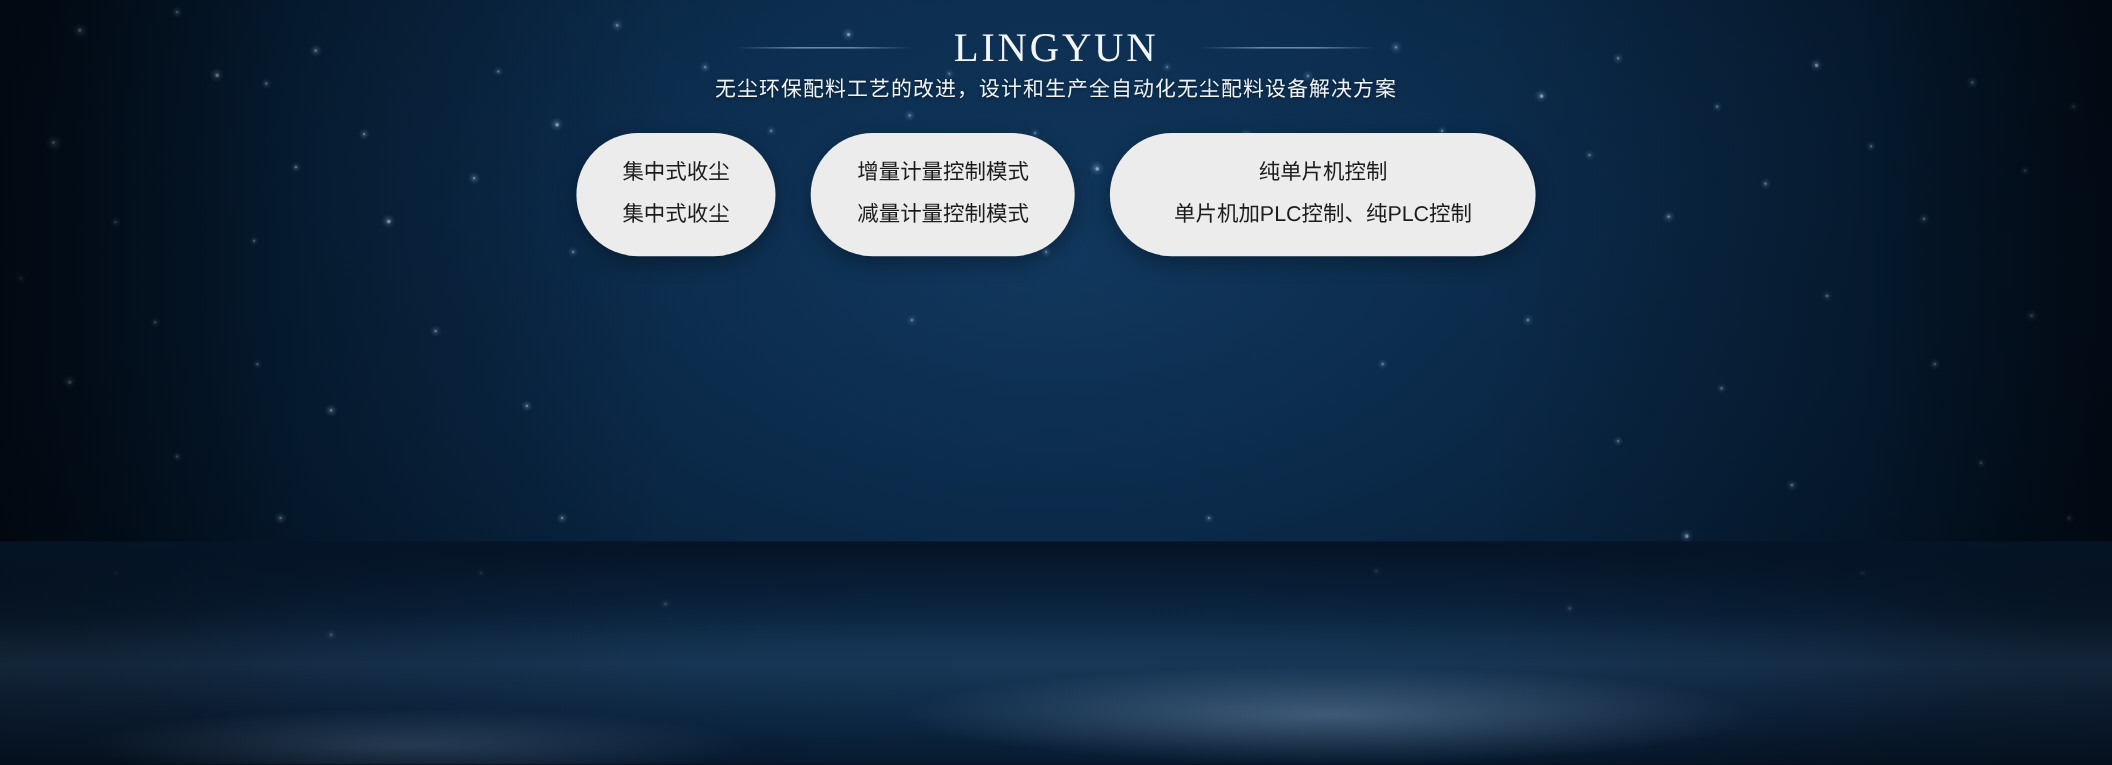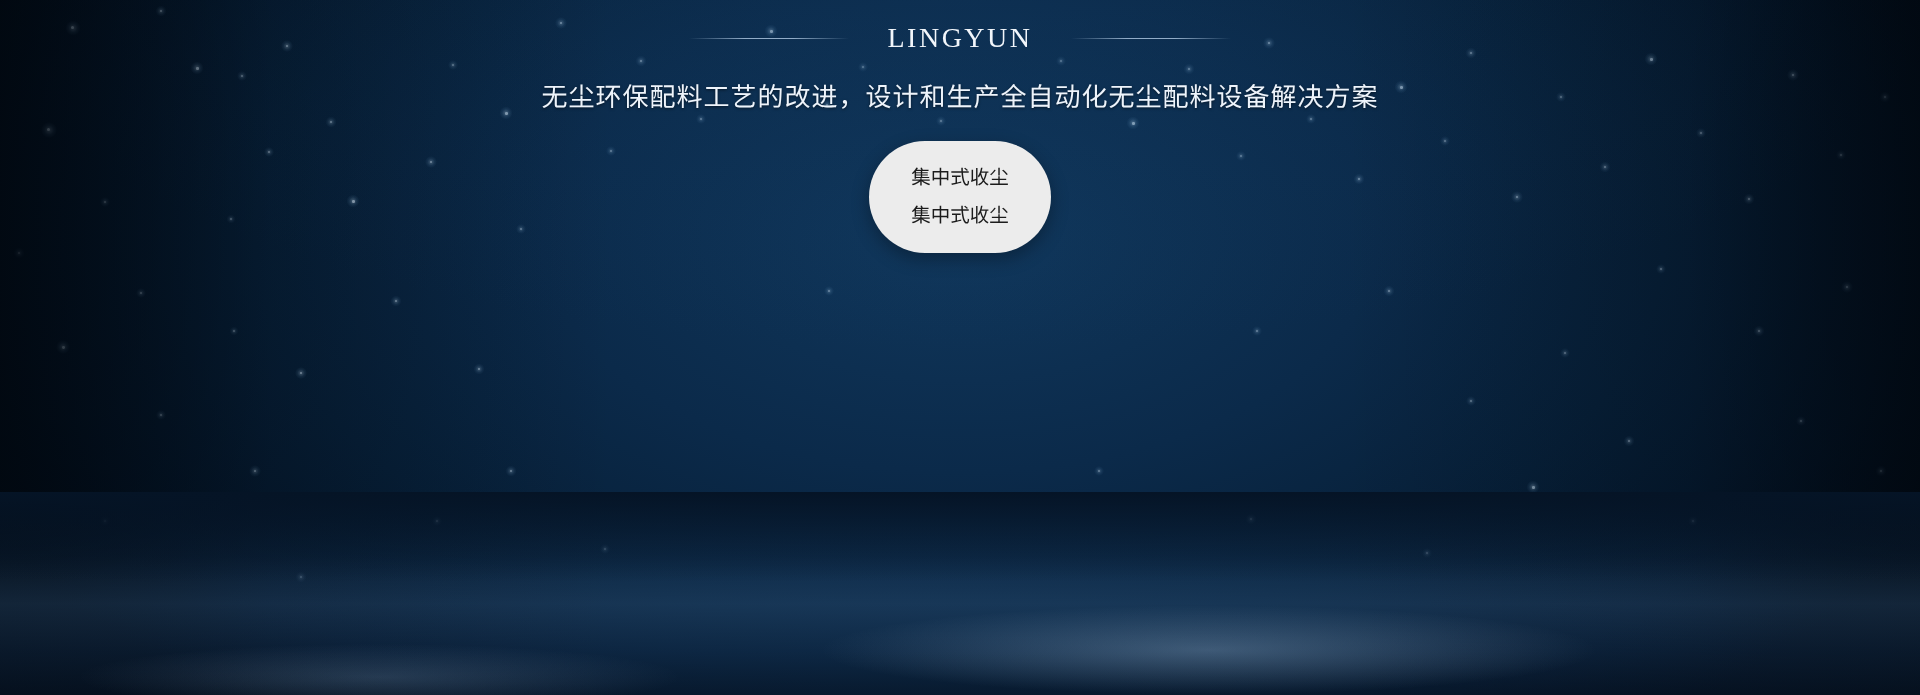--- a/index.html
+++ b/index.html
@@ -106,29 +106,28 @@
     justify-content:center;
     gap:38px;
   }
   .rule {
     width:160px;
     height:1px;
     background:linear-gradient(90deg, rgba(190,215,240,0) 0%, rgba(190,215,240,.75) 35%, rgba(190,215,240,.75) 65%, rgba(190,215,240,0) 100%);
   }
   .brand {
     font-family:"Liberation Serif","DejaVu Serif",serif;
-    font-size:28px;
+    font-size:37px;
     letter-spacing:2.5px;
     color:#f2f6fb;
     white-space:nowrap;
   }
 
   .tagline {
-    margin-top:22px;
-    font-size:26px;
+    font-size:19px;
     letter-spacing:1px;
     color:#eef4fb;
     white-space:nowrap;
     text-shadow:0 1px 3px rgba(0,0,0,.55);
   }
 
   .cards {
     margin-top:28px;
     display:flex;
     align-items:center;
@@ -255,17 +254,25 @@
 
     <p class="tagline">无尘环保配料工艺的改进，设计和生产全自动化无尘配料设备解决方案</p>
 
     <div class="cards">
 
       <div class="card">
         <span class="card-line">集中式收尘</span>
         <span class="card-line">集中式收尘</span>
       </div>
 
-
+      <div class="card">
+        <span class="card-line">增量计量控制模式</span>
+        <span class="card-line">减量计量控制模式</span>
+      </div>
+
+      <div class="card wide">
+        <span class="card-line">纯单片机控制</span>
+        <span class="card-line">单片机加PLC控制、纯PLC控制</span>
+      </div>
 
     </div>
   </div>
 </div>
 
 </body></html>

